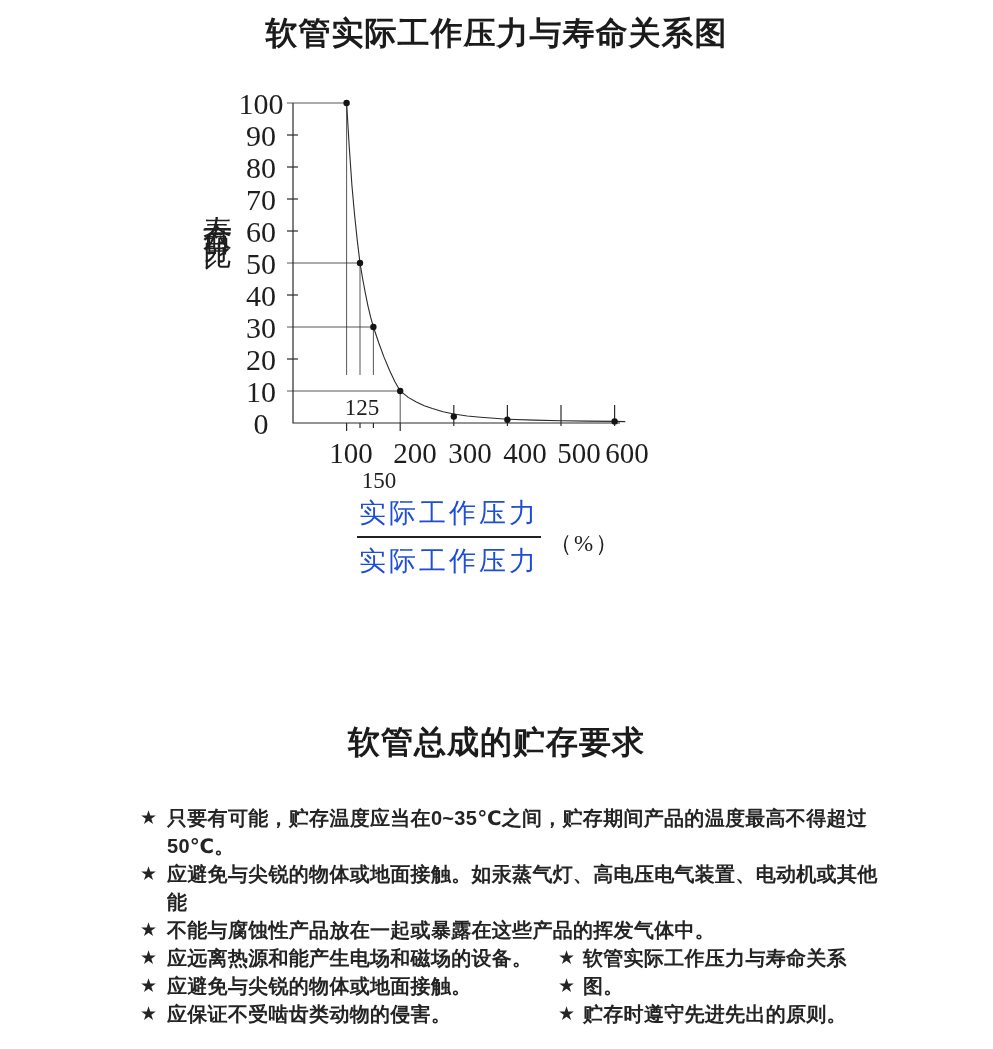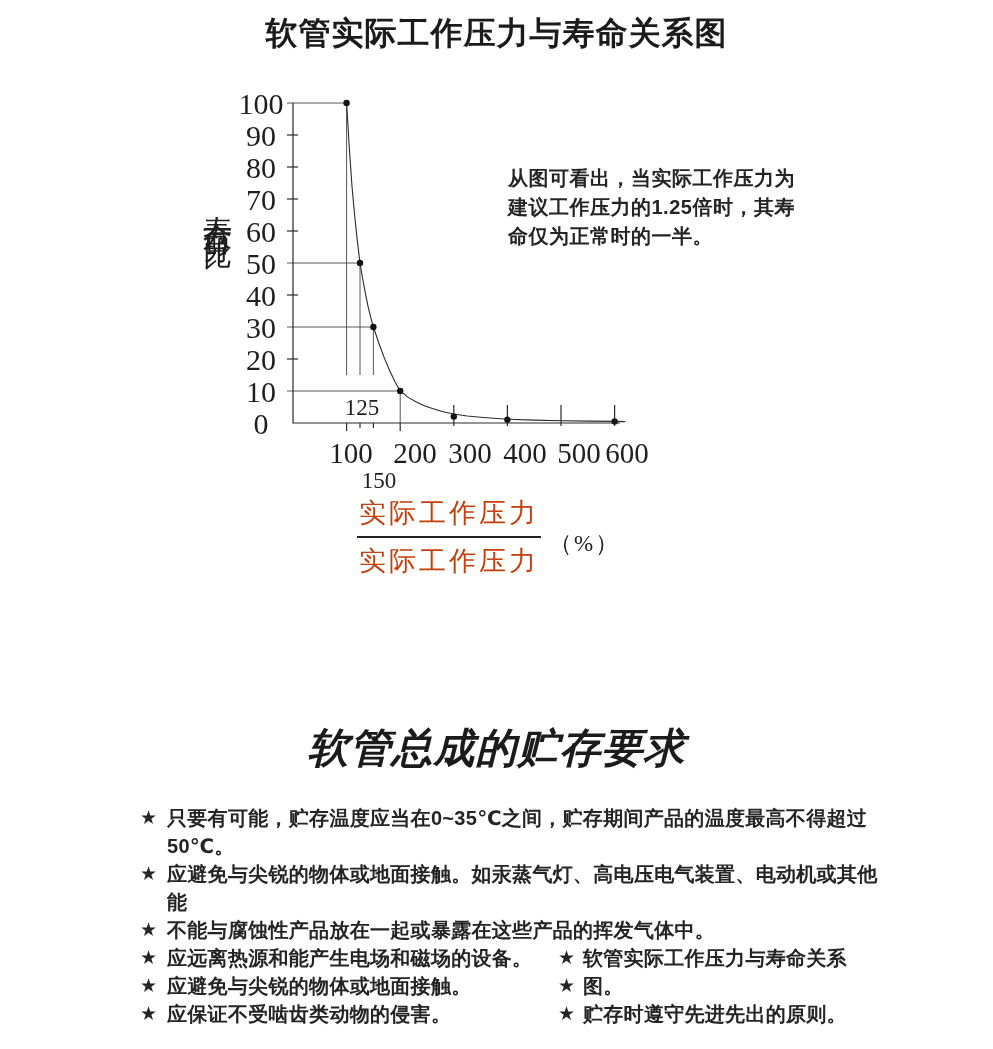--- a/index.html
+++ b/index.html
@@ -2,42 +2,42 @@
 <html><head>
 <meta charset="utf-8">
 <style>
   html,body{margin:0;padding:0;background:#fff;}
   .page{position:relative;width:993px;height:1025px;background:#ffffff;color:#222;
         font-family:"Liberation Sans","DejaVu Sans",sans-serif;overflow:hidden;}
 
   .title{position:absolute;left:0;right:0;text-align:center;font-weight:800;
          letter-spacing:1px;color:#1b1b1b;}
   .title1{top:12px;font-size:32px;}
-  .title2{top:721px;font-size:41px;font-style:italic;}
+  .title2{top:721px;font-size:32px;}
 
   #chart-svg{position:absolute;left:180px;top:85px;}
   #chart-svg .guide{stroke:#444;stroke-width:0.9;}
   #chart-svg .axis{stroke:#2a2a2a;stroke-width:1.2;fill:none;}
   #chart-svg .curve{stroke:#2a2a2a;stroke-width:1.1;fill:none;}
   #chart-svg .dot{fill:#141414;}
   #chart-svg text{fill:#1e1e1e;font-family:"Liberation Serif","DejaVu Serif",serif;}
   #chart-svg .ylab{font-size:30px;text-anchor:middle;}
   #chart-svg .xlab{font-size:29px;text-anchor:middle;}
   #chart-svg .inner{font-size:23px;text-anchor:middle;}
 
   .y-axis-title{position:absolute;left:198px;top:194px;writing-mode:vertical-rl;
         text-orientation:upright;font-family:"Liberation Serif","DejaVu Serif",serif;
         font-size:29px;letter-spacing:6px;color:#1e1e1e;}
 
   .annotation{position:absolute;left:508px;top:164px;font-size:20px;line-height:29px;
         font-weight:600;letter-spacing:0.5px;color:#242424;}
 
   .fraction{position:absolute;left:357px;top:495px;width:184px;text-align:center;
         font-family:"Liberation Serif","DejaVu Serif",serif;font-size:27px;
-        letter-spacing:3px;color:#c2410c;}
+        letter-spacing:3px;color:#1d4ed8;}
   .fraction .num{display:block;padding-bottom:5px;border-bottom:2px solid #222;}
   .fraction .den{display:block;padding-top:5px;}
   .percent{position:absolute;left:549px;top:528px;font-family:"Liberation Serif","DejaVu Serif",serif;
         font-size:23px;letter-spacing:2px;color:#1e1e1e;}
 
   .storage-list{position:absolute;left:140px;top:804px;width:740px;font-size:20px;
         line-height:28px;font-weight:600;letter-spacing:0.3px;color:#242424;}
   .b-row{display:flex;align-items:flex-start;}
   .b-star{width:27px;flex:0 0 27px;font-size:19px;}
   .two-col{position:relative;}
@@ -99,25 +99,20 @@
       <text x="290" y="378" class="xlab">300</text>
       <text x="345" y="378" class="xlab">400</text>
       <text x="399" y="378" class="xlab">500</text>
       <text x="447" y="378" class="xlab">600</text>
       <text x="182" y="330" class="inner">125</text>
       <text x="199" y="403" class="inner">150</text>
     </svg>
 
   <div class="y-axis-title">寿命百分比</div>
 
-  <div class="annotation">
-    <div>从图可看出，当实际工作压力为</div>
-    <div>建议工作压力的1.25倍时，其寿</div>
-    <div>命仅为正常时的一半。</div>
-  </div>
 
   <div class="fraction">
     <span class="num">实际工作压力</span>
     <span class="den">实际工作压力</span>
   </div>
   <div class="percent">（%）</div>
 
   <div class="title title2">软管总成的贮存要求</div>
 
   <div class="storage-list">

